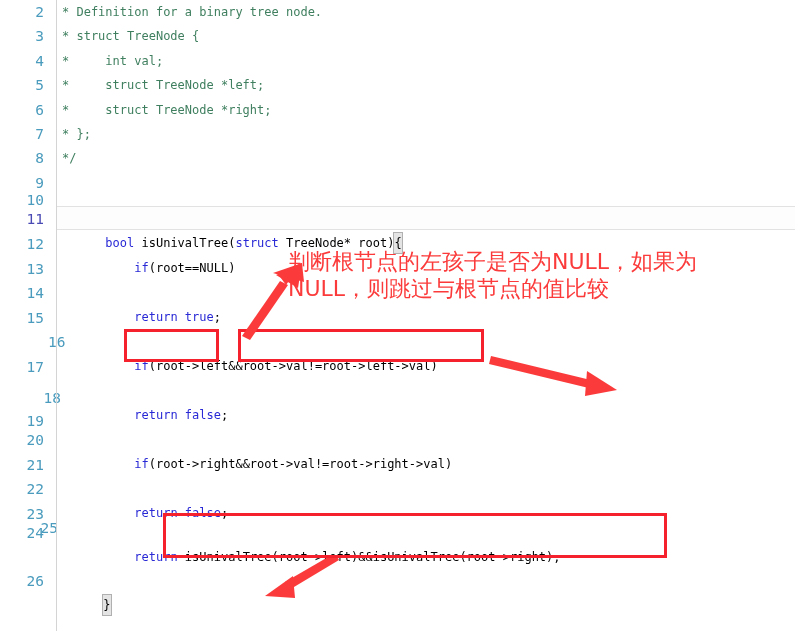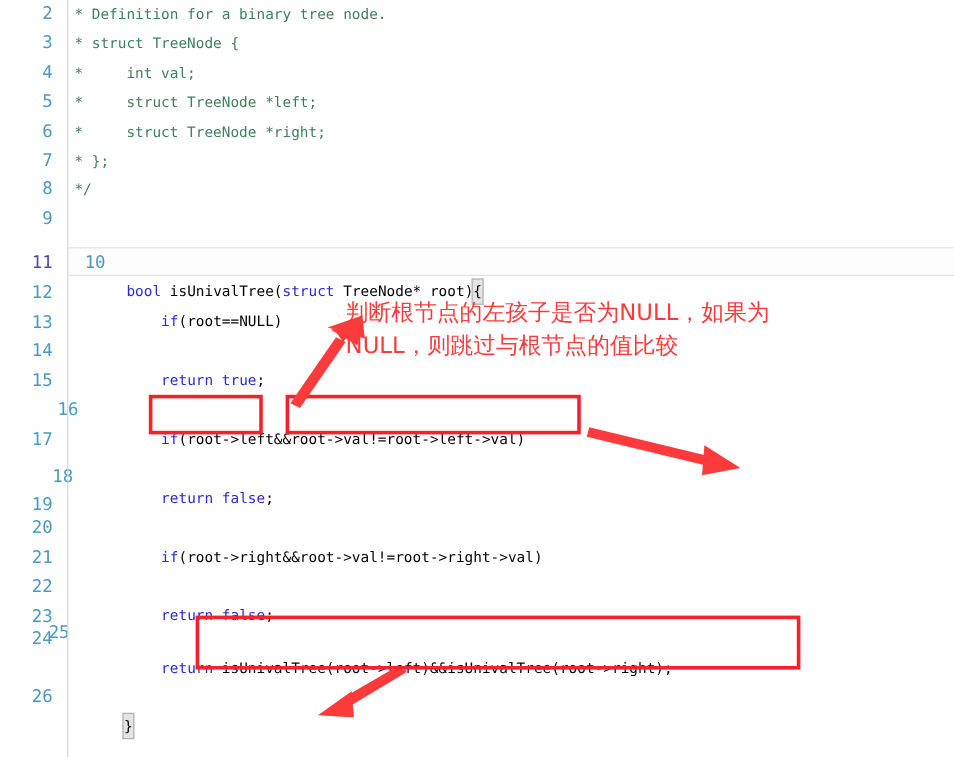--- a/index.html
+++ b/index.html
@@ -97,21 +97,21 @@
   }
   .rbox {
     position: absolute;
     border: 3px solid #f5222d;
     background: transparent;
   }
   .atext {
     position: absolute;
     color: #fb3b3b;
     font-family: "DejaVu Sans", "Liberation Sans", sans-serif;
-    font-size: 19px;
+    font-size: 22px;
     line-height: 27px;
     white-space: pre-line;
     font-weight: 400;
   }
   #watermark {
     position: absolute;
     right: 6px;
     bottom: 6px;
     color: #f8c9cb;
     font-family: "DejaVu Sans", "Liberation Sans", sans-serif;
@@ -128,21 +128,21 @@
 
   <div id="gutter">
     <div class="lnum" style="top:0px;">2</div>
     <div class="lnum" style="top:24.4px;">3</div>
     <div class="lnum" style="top:48.8px;">4</div>
     <div class="lnum" style="top:73.2px;">5</div>
     <div class="lnum" style="top:97.6px;">6</div>
     <div class="lnum" style="top:122px;">7</div>
     <div class="lnum" style="top:146.4px;">8</div>
     <div class="lnum" style="top:170.8px;">9</div>
-    <div class="lnum" style="top:207px;margin-left:44px;">10</div>
+    <div class="lnum" style="top:188px;">10</div>
     <div class="lnum current" style="top:207px;">11</div>
     <div class="lnum" style="top:232px;">12</div>
     <div class="lnum" style="top:256.5px;">13</div>
     <div class="lnum" style="top:281px;">14</div>
     <div class="lnum" style="top:305.5px;">15</div>
     <div class="lnum" style="top:330px;padding-left:48px;">16</div>
     <div class="lnum" style="top:354.5px;">17</div>
     <div class="lnum" style="top:386px;margin-left:17px;">18</div>
     <div class="lnum" style="top:409px;">19</div>
     <div class="lnum" style="top:428px;">20</div>

